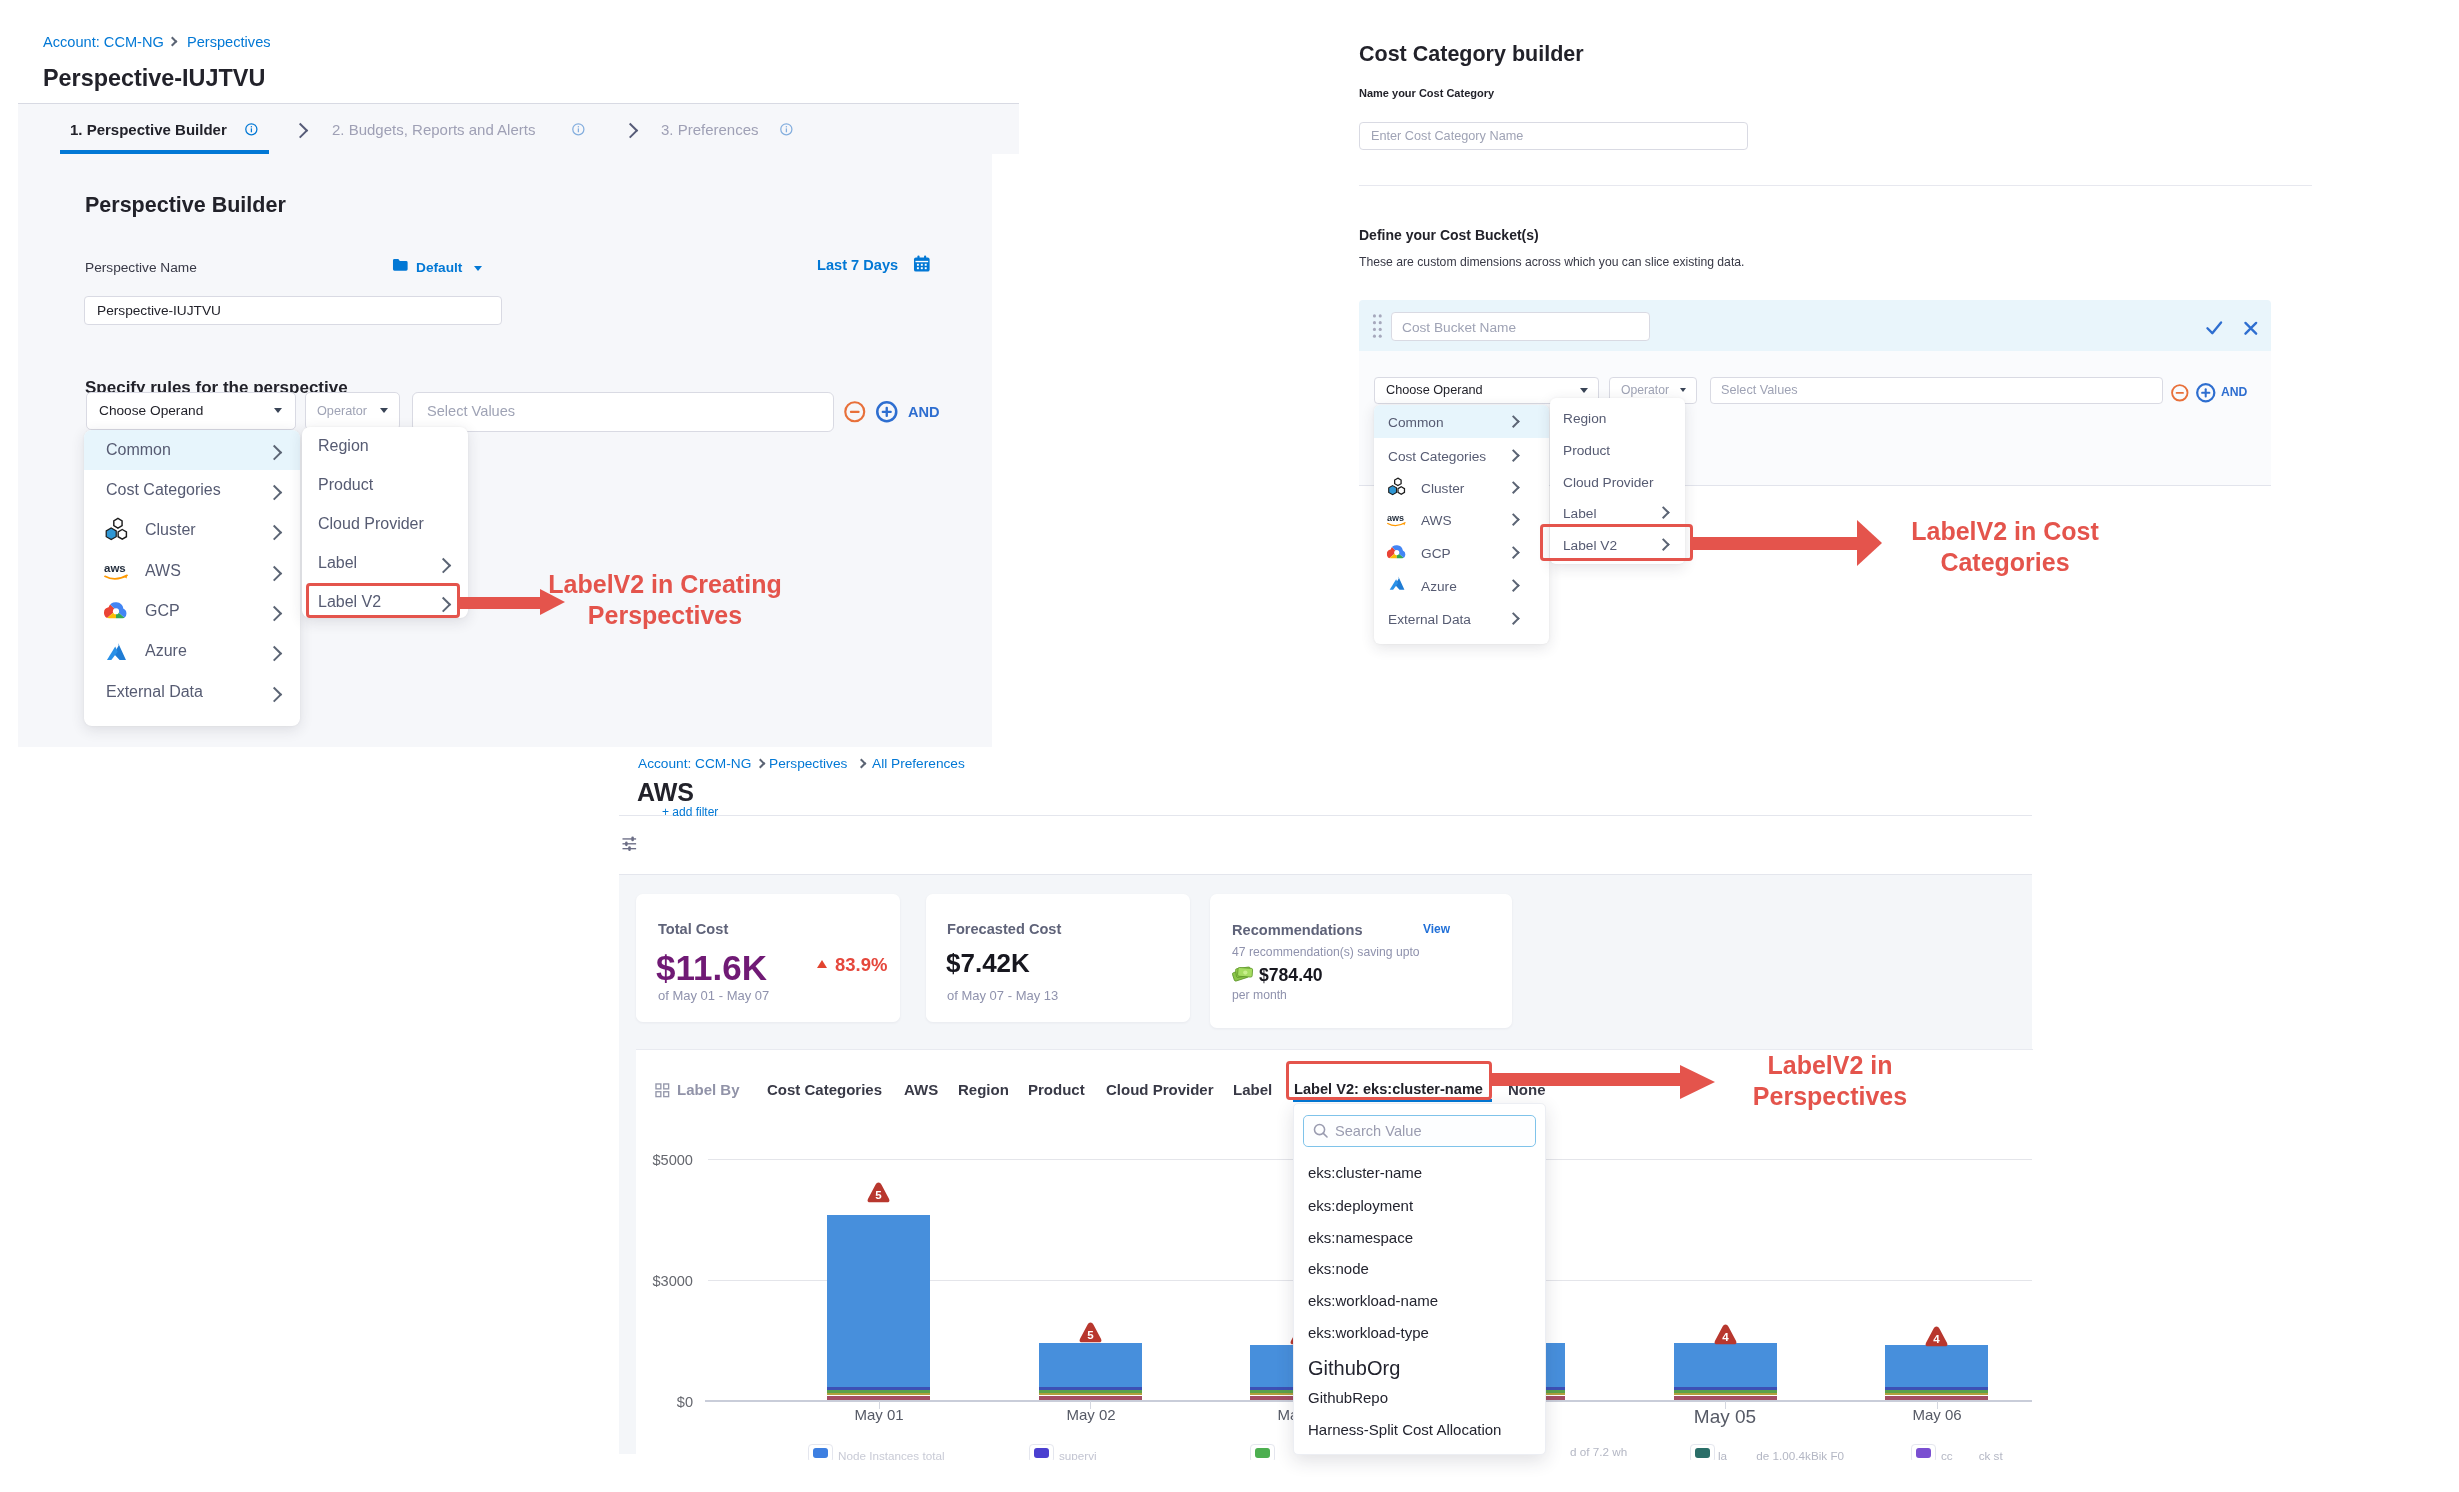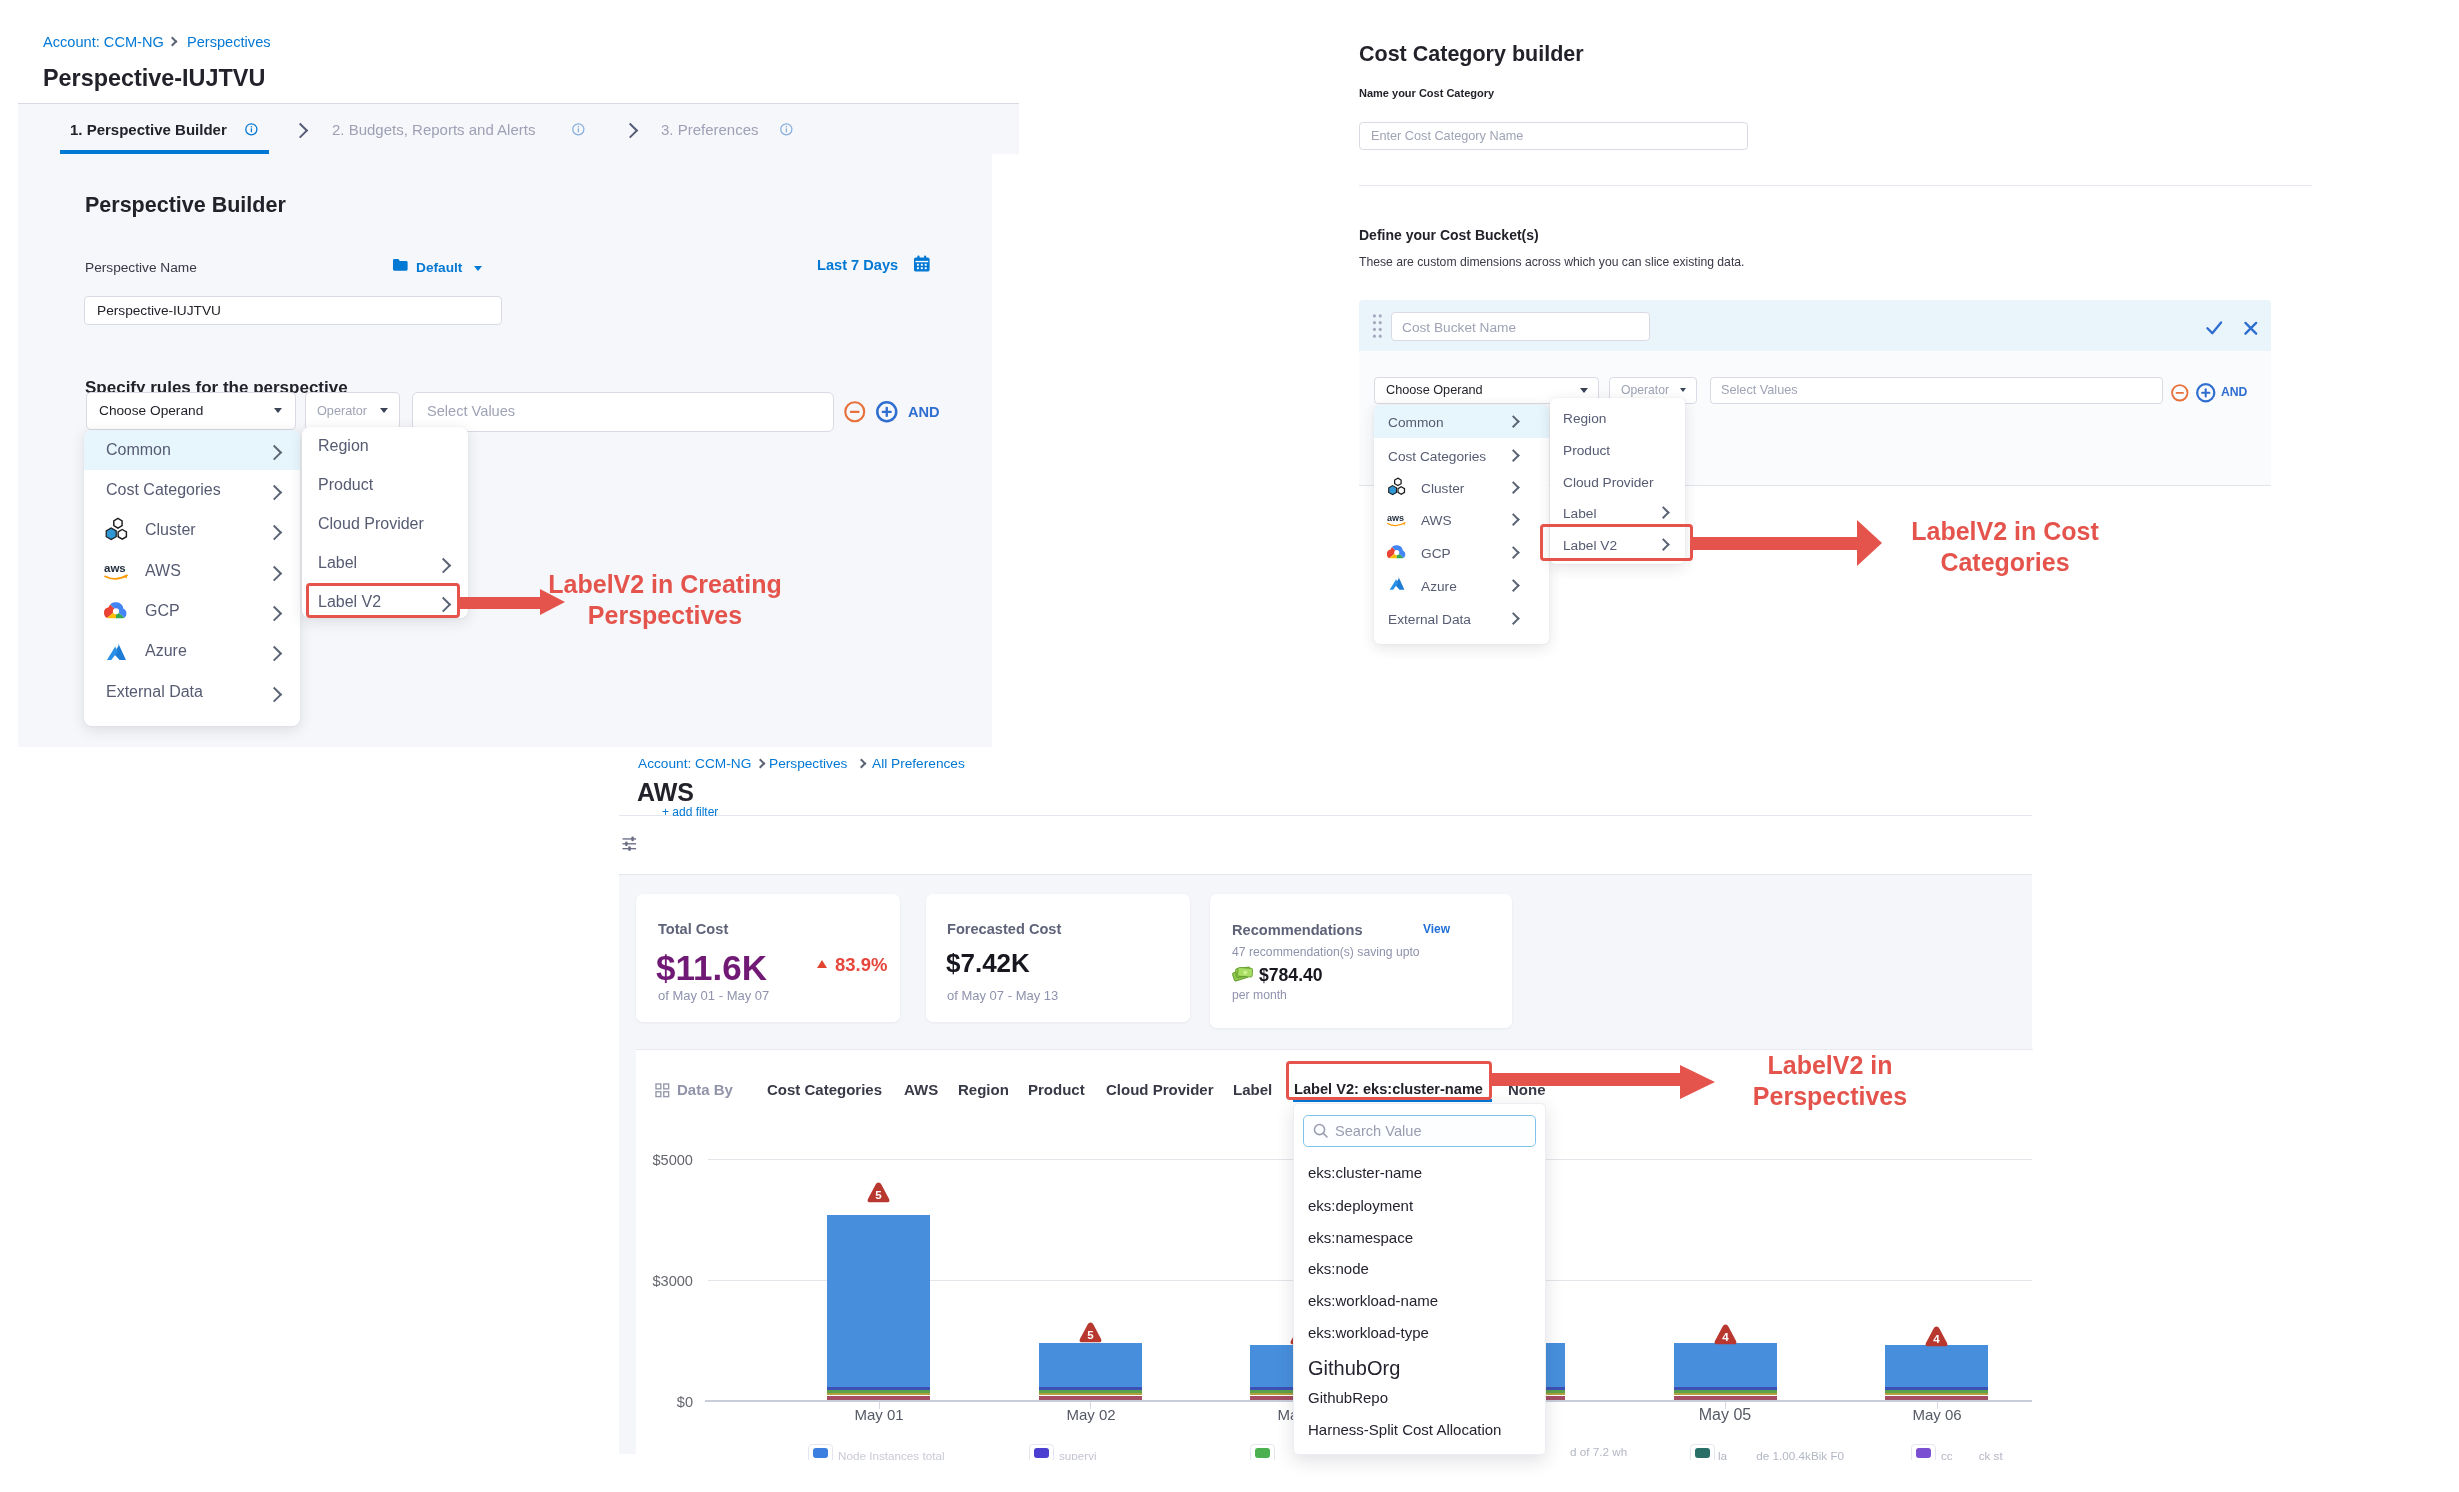--- a/index.html
+++ b/index.html
@@ -326,21 +326,21 @@
 
 <div class="abs" style="left:636px;top:1049px;width:1397px;height:423px;background:#fff;border-top:1px solid #e8eaf0;"></div>
 <svg class="abs" style="left:655px;top:1083px;" width="14.6" height="14.6" viewBox="0 0 15 15">
     <g fill="none" stroke="#9598ab" stroke-width="1.4">
       <rect x="1" y="1" width="5" height="5"></rect>
       <rect x="9" y="1" width="5" height="5"></rect>
       <rect x="1" y="9" width="5" height="5"></rect>
       <rect x="9" y="9" width="5" height="5"></rect>
     </g>
   </svg>
-<div class="abs" style="left:677px;top:1081px;font-size:15px;color:#9193a8;font-weight:600;">Data By</div>
+<div class="abs" style="left:677px;top:1081px;font-size:15px;color:#9193a8;font-weight:600;">Label By</div>
 <div class="abs" style="left:767px;top:1081px;font-size:15px;color:#383946;font-weight:600;">Cost Categories</div>
 <div class="abs" style="left:904px;top:1081px;font-size:15px;color:#383946;font-weight:600;">AWS</div>
 <div class="abs" style="left:958px;top:1081px;font-size:15px;color:#383946;font-weight:600;">Region</div>
 <div class="abs" style="left:1028px;top:1081px;font-size:15px;color:#383946;font-weight:600;">Product</div>
 <div class="abs" style="left:1106px;top:1081px;font-size:15px;color:#383946;font-weight:600;">Cloud Provider</div>
 <div class="abs" style="left:1233px;top:1081px;font-size:15px;color:#383946;font-weight:600;">Label</div>
 <div class="abs b" style="left:1294px;top:1081px;font-size:14.6px;color:#22222a;">Label V2: eks:cluster-name</div>
 <div class="abs" style="left:1508px;top:1081px;font-size:15px;color:#383946;font-weight:600;">None</div>
 <div class="abs" style="left:1293px;top:1099px;width:199px;height:2.9px;background:#0278d5;"></div>
 
@@ -411,21 +411,21 @@
 <div class="abs" style="left:879px;top:1401px;width:1px;height:7.8px;background:#d4d7e0;"></div>
 <div class="abs" style="left:1090px;top:1401px;width:1px;height:7.8px;background:#d4d7e0;"></div>
 <div class="abs" style="left:1302px;top:1401px;width:1px;height:7.8px;background:#d4d7e0;"></div>
 <div class="abs" style="left:1514px;top:1401px;width:1px;height:7.8px;background:#d4d7e0;"></div>
 <div class="abs" style="left:1725px;top:1401px;width:1px;height:7.8px;background:#d4d7e0;"></div>
 <div class="abs" style="left:1937px;top:1401px;width:1px;height:7.8px;background:#d4d7e0;"></div>
 <div class="abs" style="left:830px;top:1406px;width:98px;font-size:15px;color:#565a66;text-align:center;">May 01</div>
 <div class="abs" style="left:1042px;top:1406px;width:98px;font-size:15px;color:#565a66;text-align:center;">May 02</div>
 <div class="abs" style="left:1253px;top:1406px;width:98px;font-size:15px;color:#565a66;text-align:center;">May 03</div>
 <div class="abs" style="left:1465px;top:1406px;width:98px;font-size:15px;color:#565a66;text-align:center;">May 04</div>
-<div class="abs" style="left:1676px;top:1406px;width:98px;font-size:16px;color:#565a66;text-align:center;">May 05</div>
+<div class="abs" style="left:1676px;top:1406px;width:98px;font-size:19px;color:#565a66;text-align:center;">May 05</div>
 <div class="abs" style="left:1888px;top:1406px;width:98px;font-size:15px;color:#565a66;text-align:center;">May 06</div>
 
 <div class="abs" style="left:808px;top:1444px;width:23.4px;height:16.6px;background:#fff;border:1px solid #e4e6ee;border-radius:3.9px;"></div>
 <div class="abs" style="left:813px;top:1448px;width:14.6px;height:9.8px;background:#3d7fe1;border-radius:2.9px;"></div>
 <div class="abs" style="left:838px;top:1449px;font-size:11.7px;color:#c9cbd6;">Node Instances total</div>
 <div class="abs" style="left:1029px;top:1444px;width:23.4px;height:16.6px;background:#fff;border:1px solid #e4e6ee;border-radius:3.9px;"></div>
 <div class="abs" style="left:1034px;top:1448px;width:14.6px;height:9.8px;background:#4a3fd0;border-radius:2.9px;"></div>
 <div class="abs" style="left:1059px;top:1449px;font-size:11.7px;color:#c3c5d2;">supervi</div>
 <div class="abs" style="left:1250px;top:1444px;width:23.4px;height:16.6px;background:#fff;border:1px solid #e4e6ee;border-radius:3.9px;"></div>
 <div class="abs" style="left:1255px;top:1448px;width:14.6px;height:9.8px;background:#4caf50;border-radius:2.9px;"></div>

